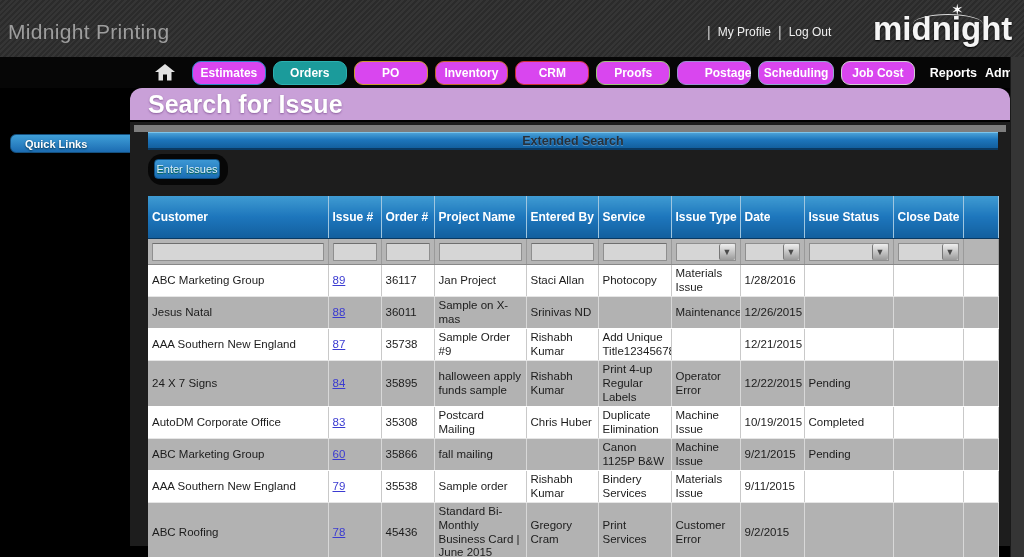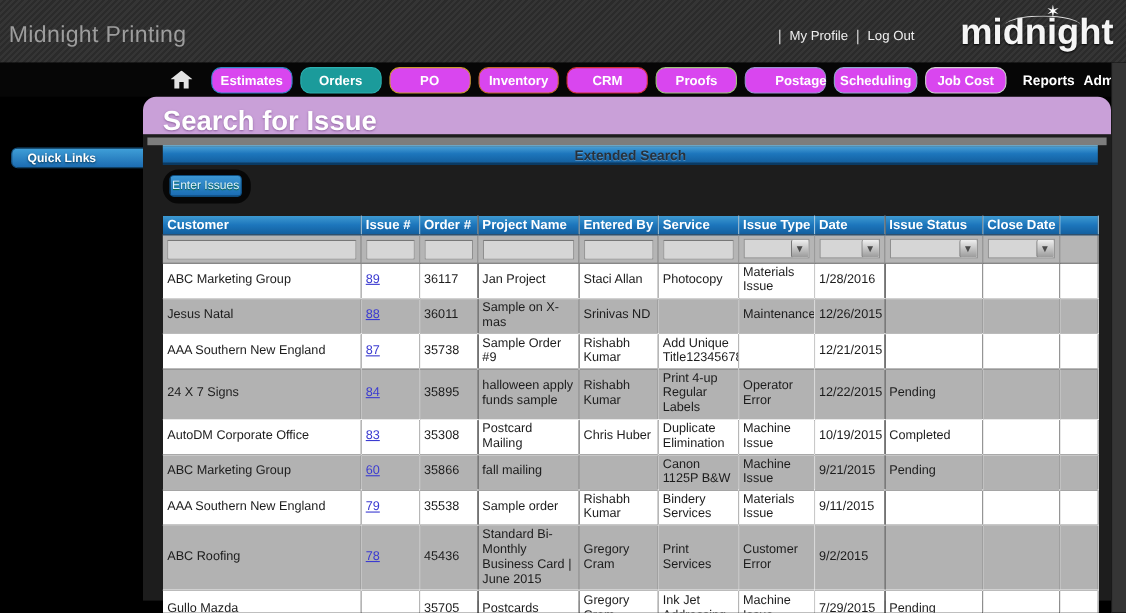--- a/index.html
+++ b/index.html
@@ -36,21 +36,21 @@
   
   .quick-links{
     position:absolute; left:10px; top:134px; width:126px; height:19px;
     background:linear-gradient(#3f9fd8,#1c6cb2); border:1px solid #15507e; border-radius:6px;
     color:#fff; font-size:11px; font-weight:bold; display:flex; align-items:center; padding-left:14px;
     text-shadow:0 1px 2px #00334d; cursor:pointer;
   }
 
   
   .page-header{
-    position:absolute; left:130px; top:88px; width:880px; height:45px;
+    position:absolute; left:130px; top:88px; width:880px; height:32px;
     background:#c9a0d8; border-radius:12px 12px 0 0;
     display:flex; align-items:center; padding-left:18px;
   }
   .page-title{ color:#fff; font-size:25px; font-weight:bold; text-shadow:0 1px 2px rgba(90,40,110,0.55); }
   .panel{ position:absolute; left:130px; top:122px; width:880px; height:424px; background:#1d1d1d; }
   .gray-strip{ position:absolute; left:4px; top:3px; width:872px; height:7px; background:#7d7d7d; }
   .ext-bar{
     position:absolute; left:18px; top:10px; width:850px; height:18px;
     background:linear-gradient(#4aa0d6 0%, #1d76bc 45%, #135f9e 100%);
     border-top:1px solid #7cc4ea; border-bottom:2px solid #0a3a63;
@@ -67,21 +67,21 @@
   
   .tbl-wrap{ position:absolute; left:18px; top:74px; width:850px; }
   table{ border-collapse:collapse; table-layout:fixed; width:850px; }
   col.c-customer{width:180px} col.c-issue{width:53px} col.c-order{width:53px}
   col.c-project{width:92px} col.c-entered{width:72px} col.c-service{width:73px}
   col.c-itype{width:69px} col.c-date{width:64px} col.c-status{width:89px}
   col.c-close{width:70px} col.c-blank{width:35px}
   thead th{
     background:linear-gradient(#3f9bd2 0%, #1d76bc 50%, #135f9e 100%);
     color:#fff; font-size:12px; font-weight:bold; text-align:left; height:17px;
-    padding:1px 4px; border-right:1px solid #9fc6e0; border-bottom:1px solid #0a3a63;
+    padding:14px 4px; border-right:1px solid #9fc6e0; border-bottom:1px solid #0a3a63;
     white-space:nowrap; overflow:hidden;
   }
   tr.filter-row td{ background:#b5b5b5; height:25px; padding:3px 4px; border-right:1px solid #9a9a9a; border-bottom:1px solid #888; }
   .flt{ width:100%; height:18px; background:#d6d6d6; border:1px solid #8f8f8f; border-top-color:#6f6f6f; border-radius:1px; font-size:11px; padding:0 3px; }
   .sel{ width:100%; height:18px; background:#d6d6d6; border:1px solid #8f8f8f; display:flex; justify-content:flex-end; align-items:stretch; cursor:pointer; }
   .sel-btn{ width:16px; background:linear-gradient(#efefef,#9a9a9a); border-left:1px solid #777; border-radius:2px; color:#4a4a4a; font-size:9px; display:flex; align-items:center; justify-content:center; }
   tbody td{
     font-size:11.5px; color:#1c1c1c; padding:2px 4px; vertical-align:middle;
     border-right:1px solid #c9c9c9; border-bottom:1px solid #e6e6e6; overflow:hidden; line-height:1.18;
   }

